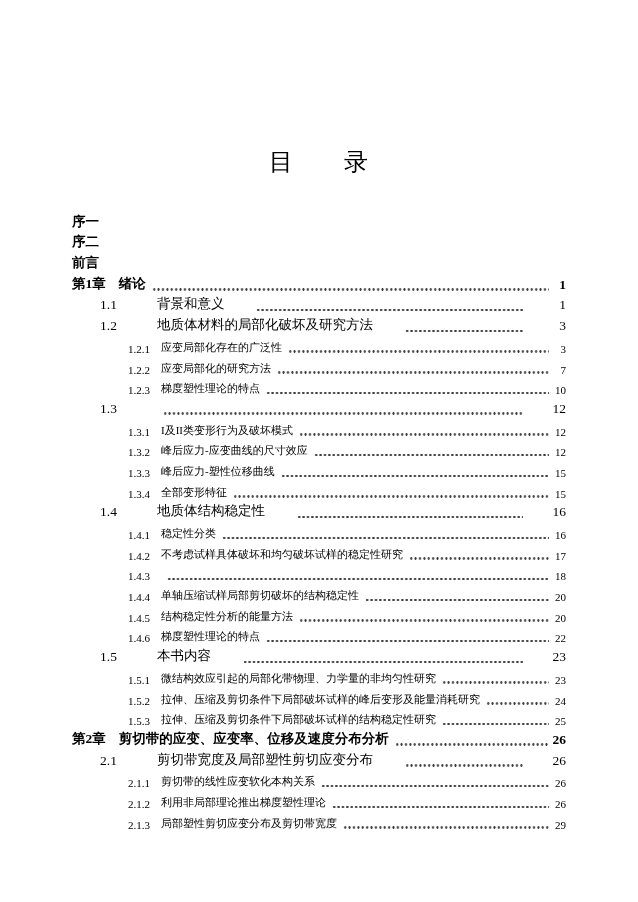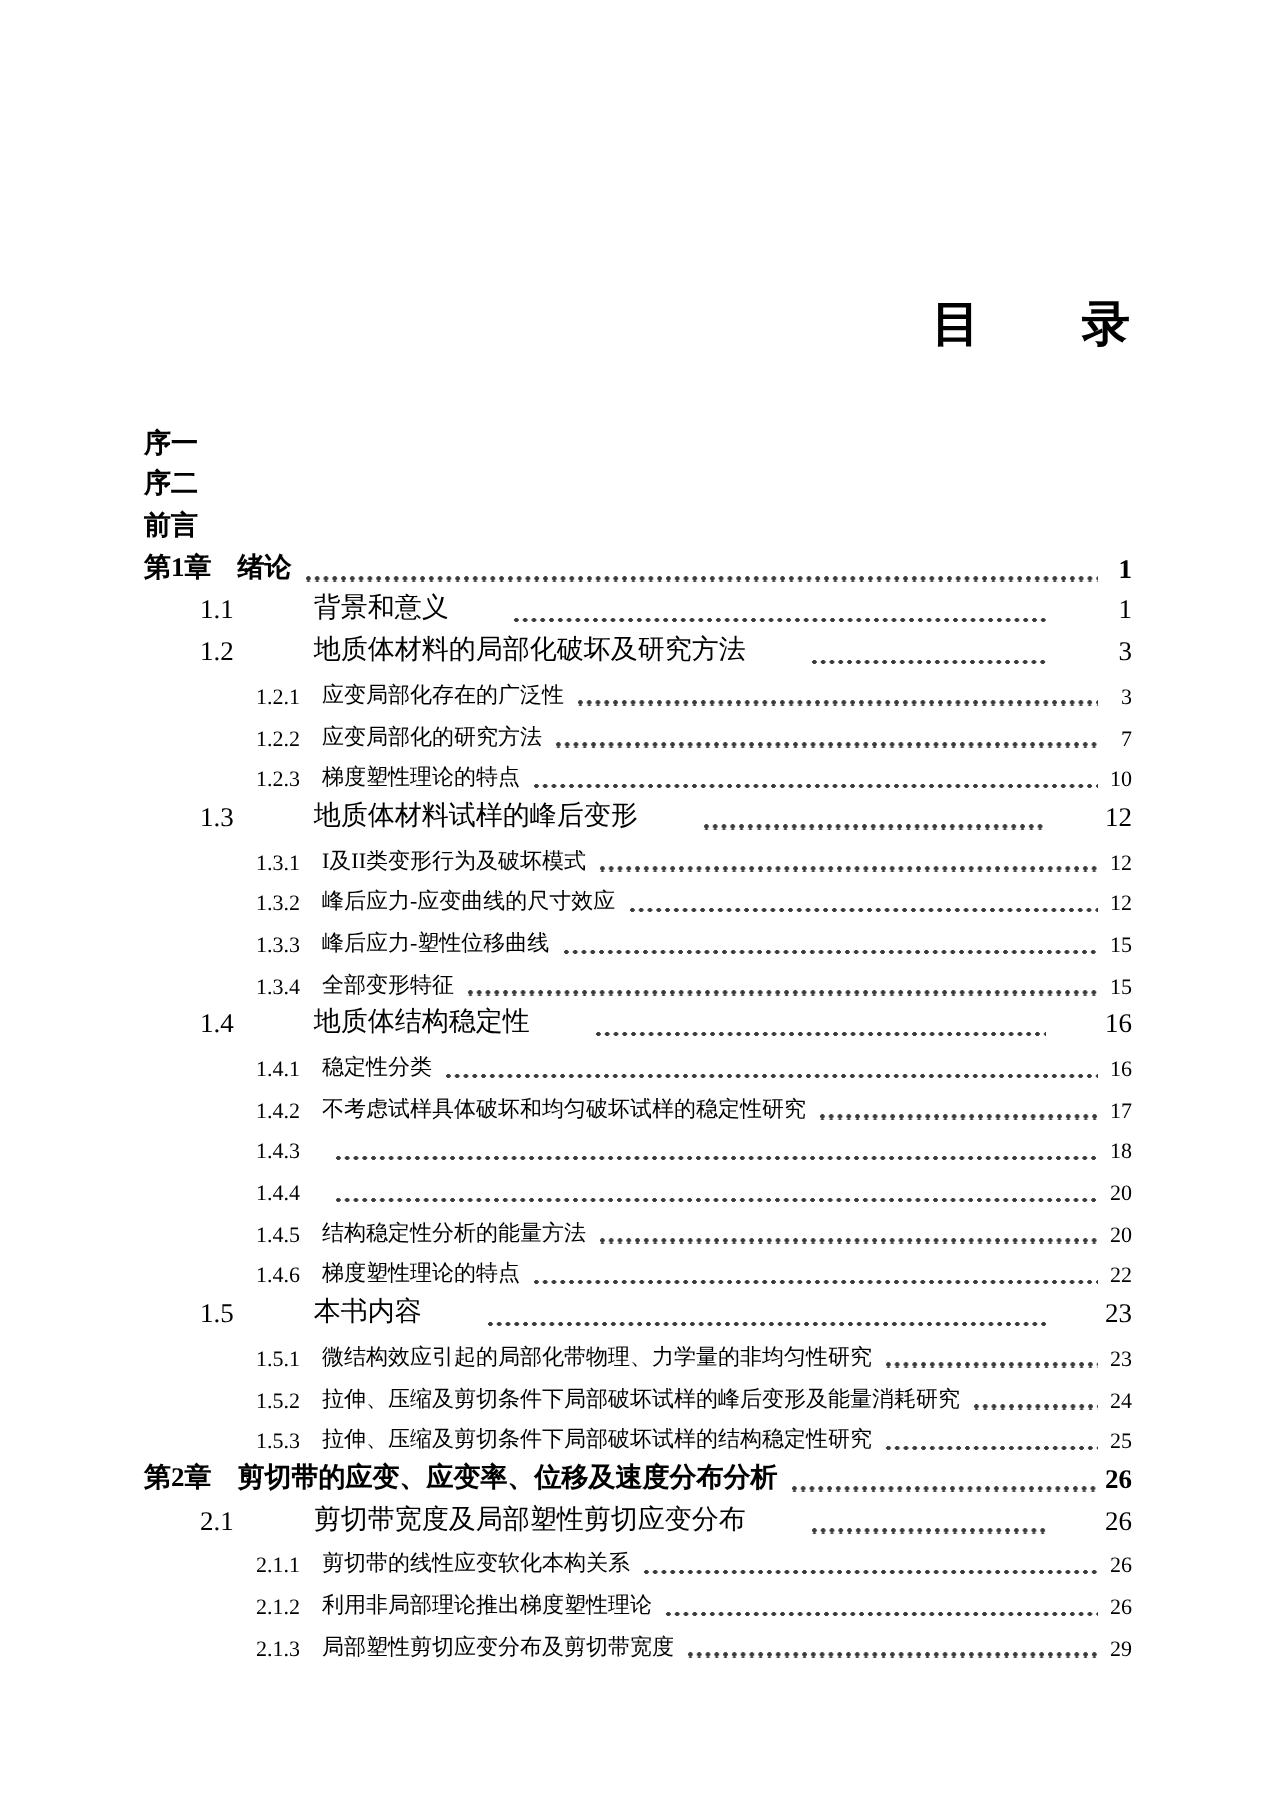--- a/index.html
+++ b/index.html
@@ -12,22 +12,22 @@
     font-family: "Liberation Serif", "DejaVu Serif", serif;
     color: #000000;
   }
   .page {
     position: absolute;
     inset: 0;
     padding: 146px 72px 0 72px;
   }
   .title {
     font-size: 24px;
-    font-weight: bold;
-    text-align: right;
+    font-weight: normal;
+    text-align: center;
     margin-bottom: 32px;
     letter-spacing: 1px;
   }
   .toc-list { width: 100%; }
   .row {
     display: flex;
     align-items: flex-end;
     height: 20.7px;
     font-size: 13.5px;
     white-space: nowrap;
@@ -104,21 +104,20 @@
         <span class="pg">7</span>
       </div>
       <div class="row subsection">
         <span class="num">1.2.3</span>
         <span class="t">梯度塑性理论的特点</span>
         <span class="dots"></span>
         <span class="pg">10</span>
       </div>
       <div class="row section">
         <span class="num">1.3</span>
-        <span class="t">地质体材料试样的峰后变形</span>
         <span class="dots"></span>
         <span class="pg">12</span>
       </div>
       <div class="row subsection">
         <span class="num">1.3.1</span>
         <span class="t">I及II类变形行为及破坏模式</span>
         <span class="dots"></span>
         <span class="pg">12</span>
       </div>
       <div class="row subsection">
@@ -157,20 +156,21 @@
         <span class="dots"></span>
         <span class="pg">17</span>
       </div>
       <div class="row subsection">
         <span class="num">1.4.3</span>
         <span class="dots"></span>
         <span class="pg">18</span>
       </div>
       <div class="row subsection">
         <span class="num">1.4.4</span>
+        <span class="t">单轴压缩试样局部剪切破坏的结构稳定性</span>
         <span class="dots"></span>
         <span class="pg">20</span>
       </div>
       <div class="row subsection">
         <span class="num">1.4.5</span>
         <span class="t">结构稳定性分析的能量方法</span>
         <span class="dots"></span>
         <span class="pg">20</span>
       </div>
       <div class="row subsection">

